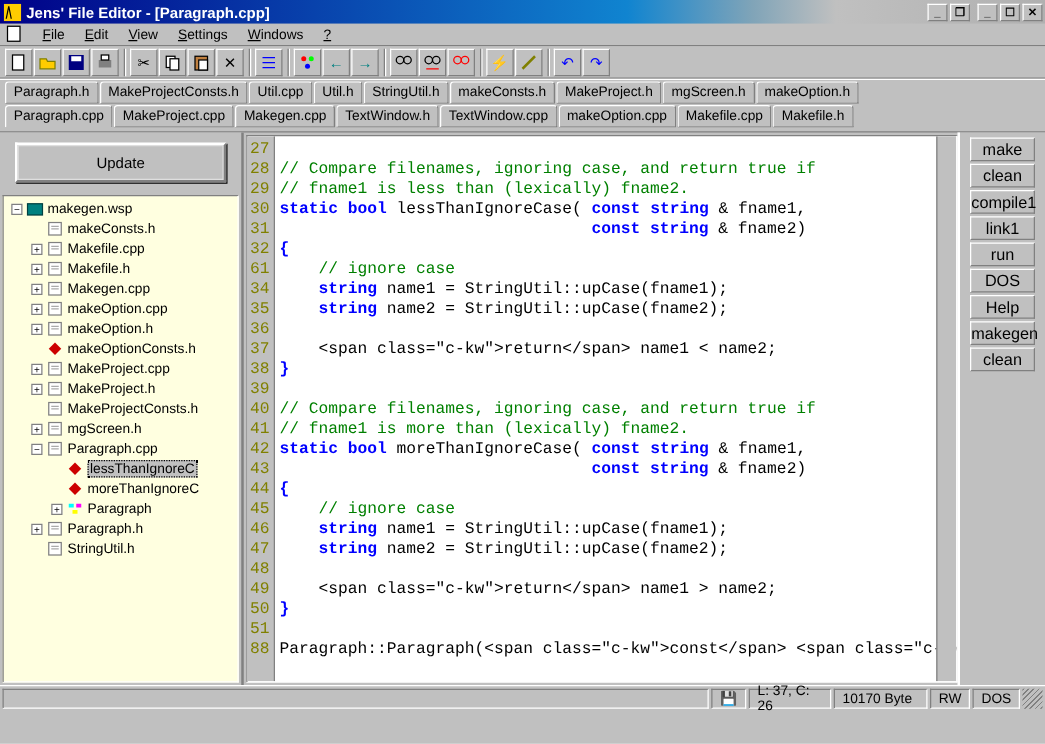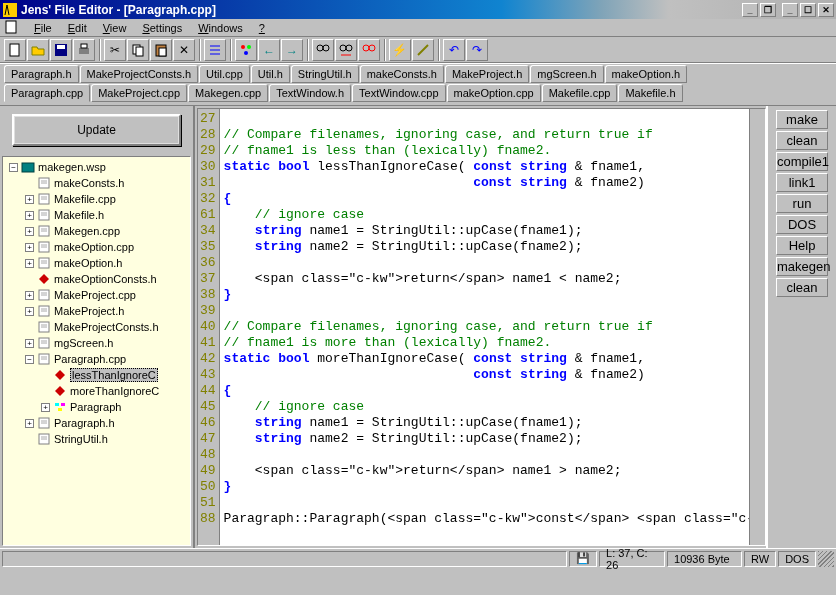--- a/index.html
+++ b/index.html
@@ -449,17 +449,17 @@
       <button class="rbtn">Help</button>
       <button class="rbtn">makegen</button>
       <button class="rbtn">clean</button>
     </div>
 </div>
 
 <div class="statusbar">
   <div class="sfill"></div>
   <div class="scell">💾</div>
   <div class="scell" style="width:66px">L: 37, C: 26</div>
-  <div class="scell" style="width:75px">10936 Byte</div>
+  <div class="scell" style="width:75px">10170 Byte</div>
   <div class="scell">RW</div>
   <div class="scell">DOS</div>
   <div class="grip"></div>
 </div>
 
 </body></html>

